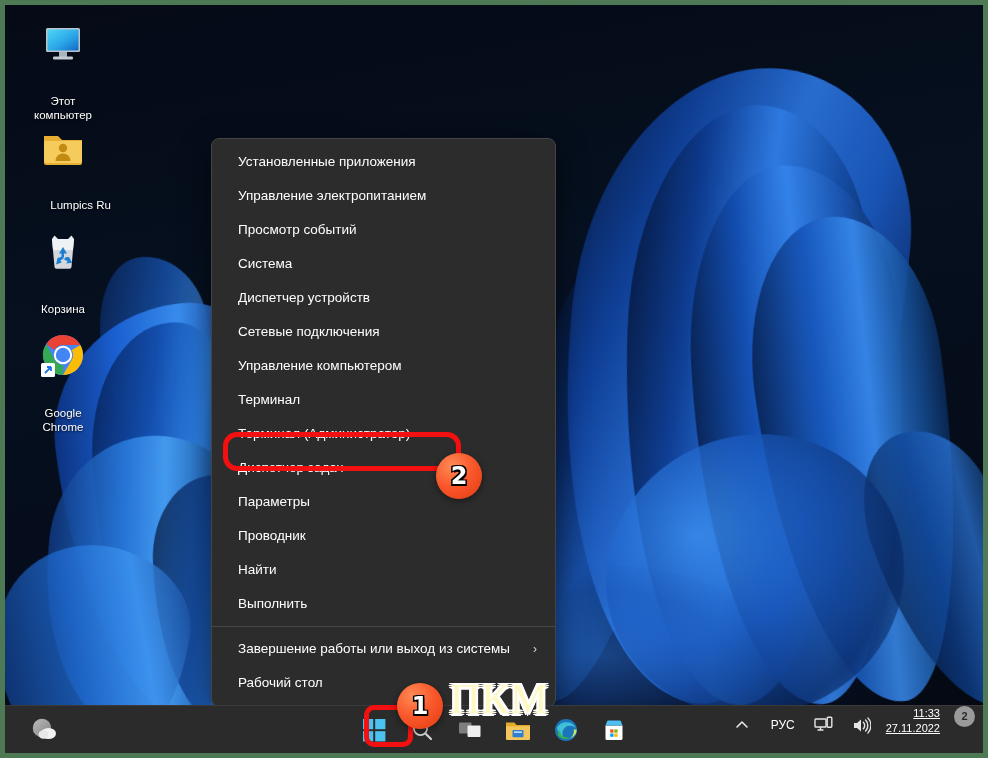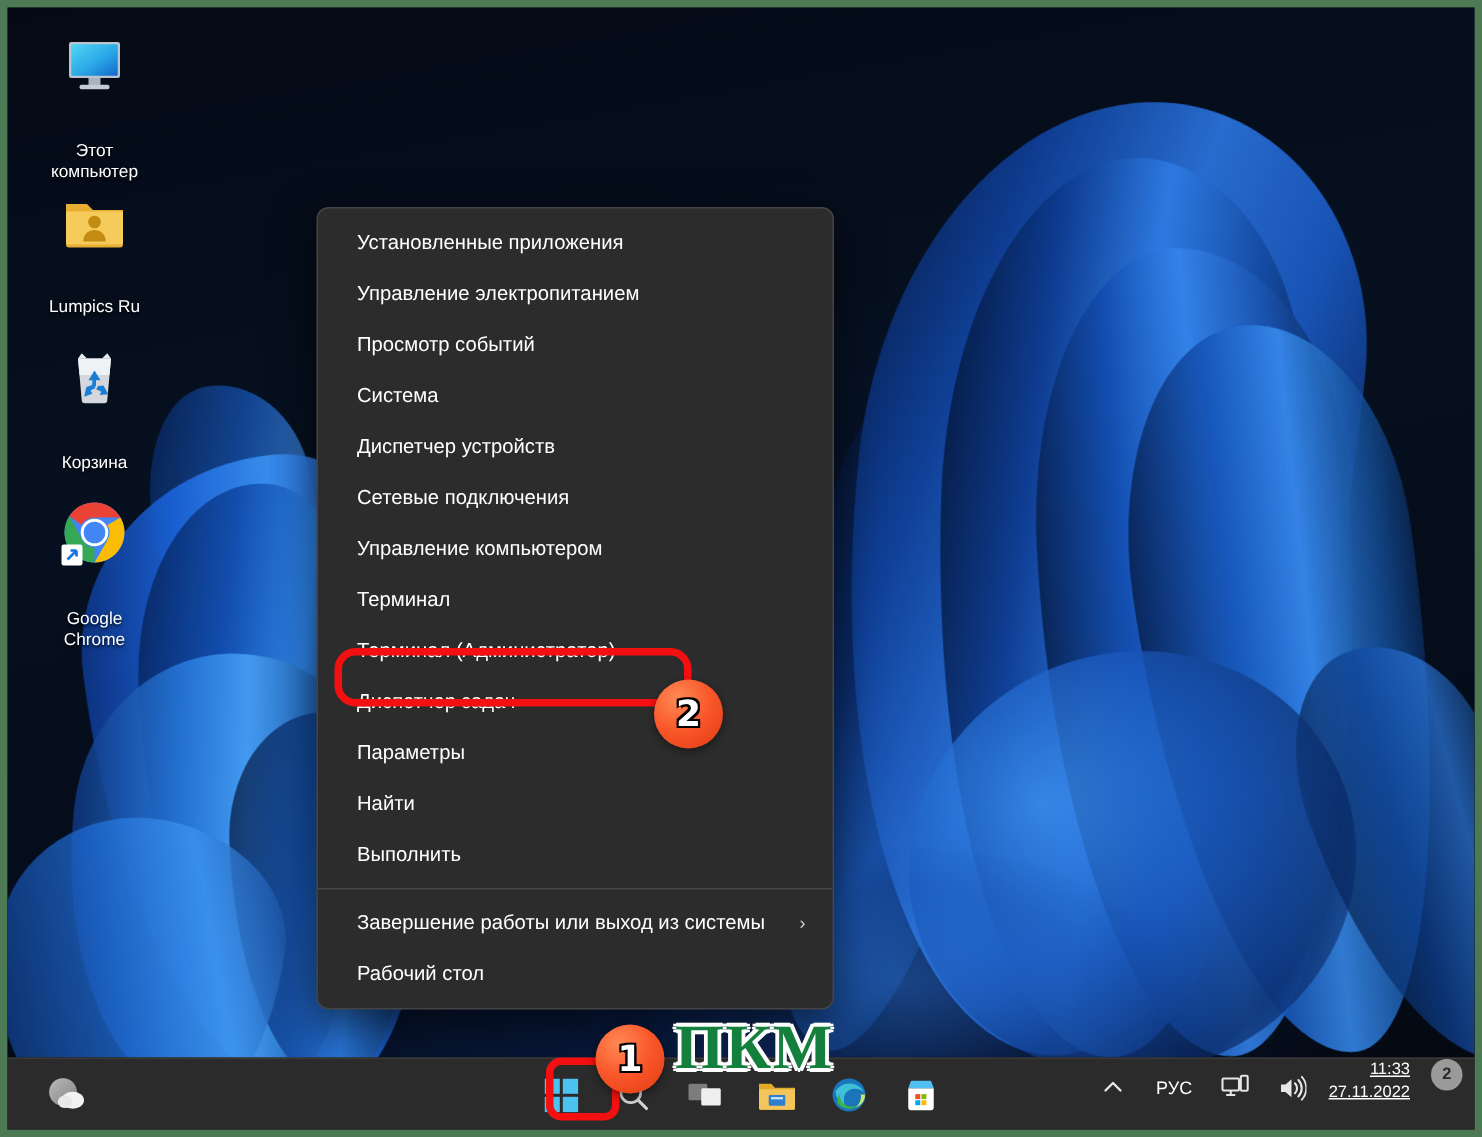--- a/index.html
+++ b/index.html
@@ -262,24 +262,24 @@
     box-shadow: 0 2px 6px rgba(0,0,0,0.45);
   }
   #badge-1 { left: 392px; top: 678px; }
   #badge-2 { left: 431px; top: 448px; }
 
   
   #pkm {
     position: absolute;
     left: 445px; top: 673px;
     font-family: "Liberation Serif", serif;
-    font-weight: bold;
+    font-weight: normal;
     font-size: 42px;
     line-height: 42px;
-    color: #15803d;
+    color: #fef9c3;
     letter-spacing: 1px;
     text-shadow:
       -2px -2px 0 #ffffff, 2px -2px 0 #ffffff,
       -2px 2px 0 #ffffff, 2px 2px 0 #ffffff,
       0 -2.5px 0 #ffffff, 0 2.5px 0 #ffffff,
       -2.5px 0 0 #ffffff, 2.5px 0 0 #ffffff;
   }
 
   
   #taskbar {
@@ -379,21 +379,21 @@
               <stop offset="55%" stop-color="#2ba8e8"></stop>
               <stop offset="100%" stop-color="#1268c9"></stop>
             </linearGradient>
           </defs>
         </svg>
       </div>
       <div class="lbl">Этот
 компьютер</div>
     </div>
 
-    <div class="desk-icon" style="left:10px; top:118px;">
+    <div class="desk-icon" style="left:10px; top:118px;text-align:right;">
       <div class="glyph">
         <svg width="48" height="48" viewBox="0 0 48 48">
           <path d="M5 13 h14 l4 4 h20 v23 a2 2 0 0 1 -2 2 H7 a2 2 0 0 1 -2 -2 Z" fill="#e8ae34"></path>
           <path d="M5 18 h38 v20 a2 2 0 0 1 -2 2 H7 a2 2 0 0 1 -2 -2 Z" fill="#f5cb5c"></path>
           <circle cx="24" cy="25" r="4.2" fill="#c48b12"></circle>
           <path d="M16.5 38 c0-4.6 3.4-7.6 7.5-7.6 s7.5 3 7.5 7.6 z" fill="#c48b12"></path>
         </svg>
       </div>
       <div class="lbl">Lumpics Ru</div>
     </div>
@@ -460,20 +460,23 @@
       <div class="mi">
         <span>Терминал (Администратор)</span>
       </div>
       <div class="mi">
         <span>Диспетчер задач</span>
       </div>
       <div class="mi">
         <span>Параметры</span>
       </div>
       <div class="mi">
+        <span>Проводник</span>
+      </div>
+      <div class="mi">
         <span>Найти</span>
       </div>
       <div class="mi">
         <span>Выполнить</span>
       </div>
       <div class="msep"></div>
       <div class="mi">
         <span>Завершение работы или выход из системы</span>
         <span class="chev">›</span>
       </div>

